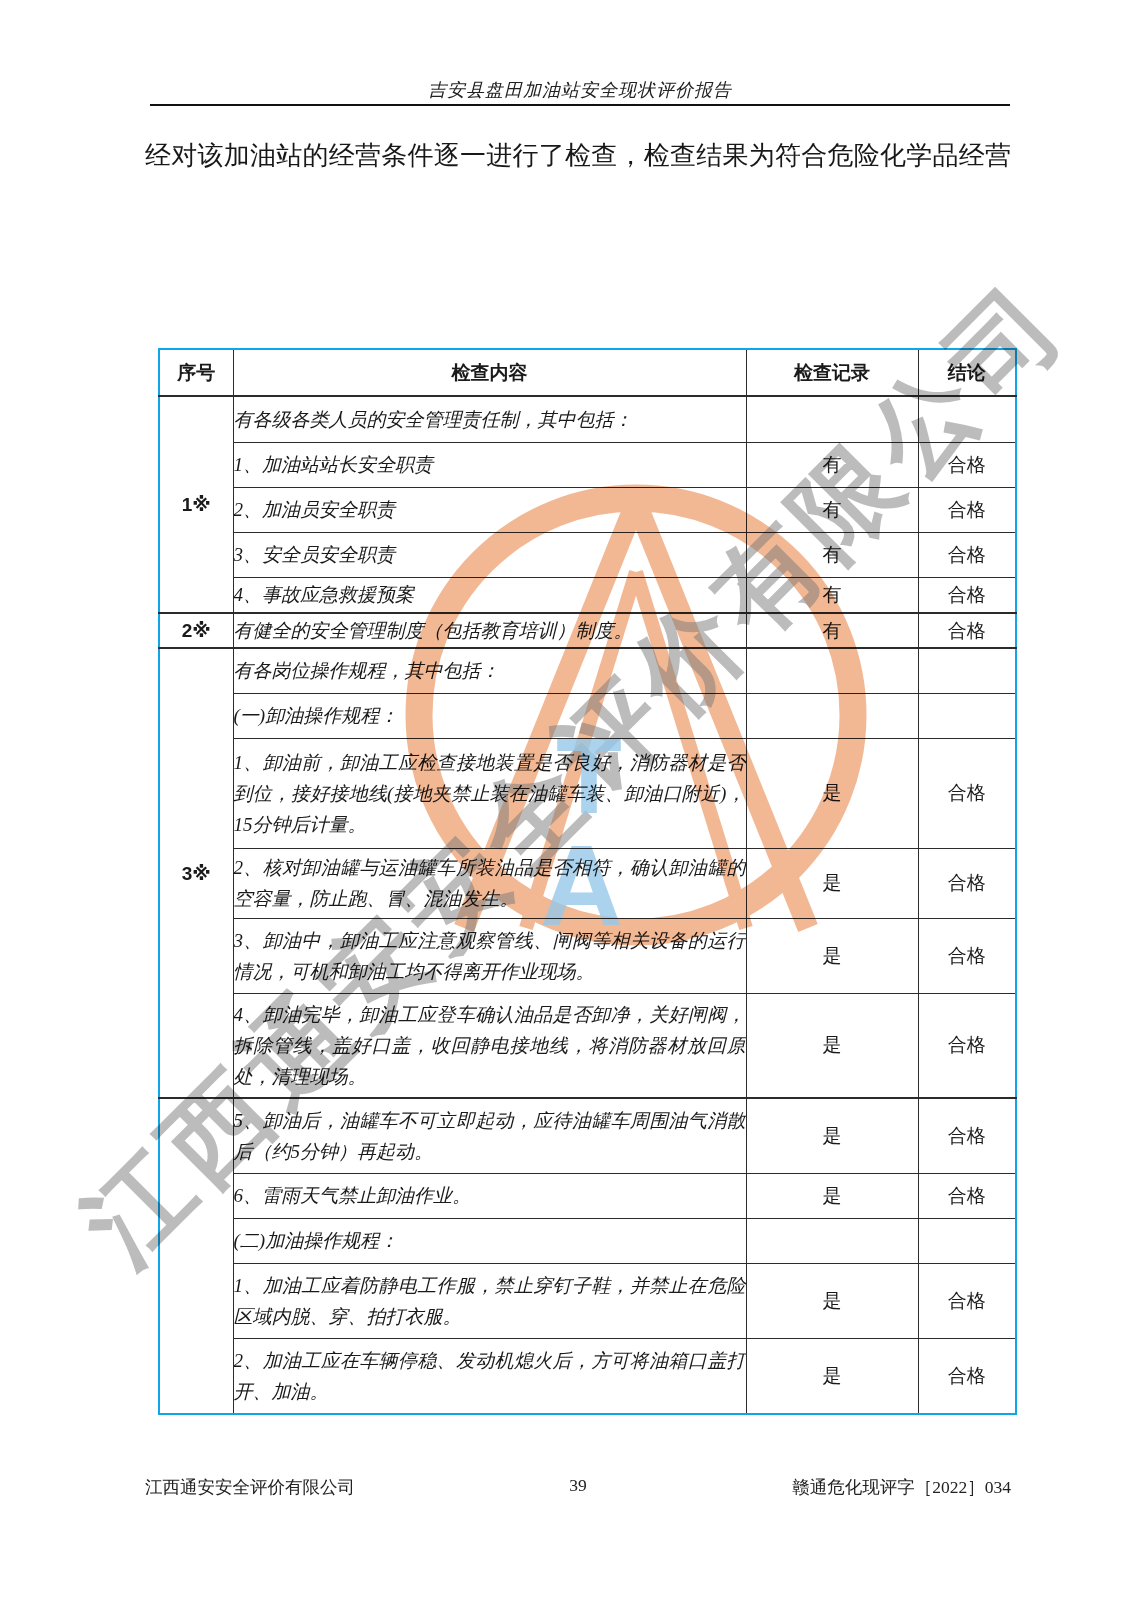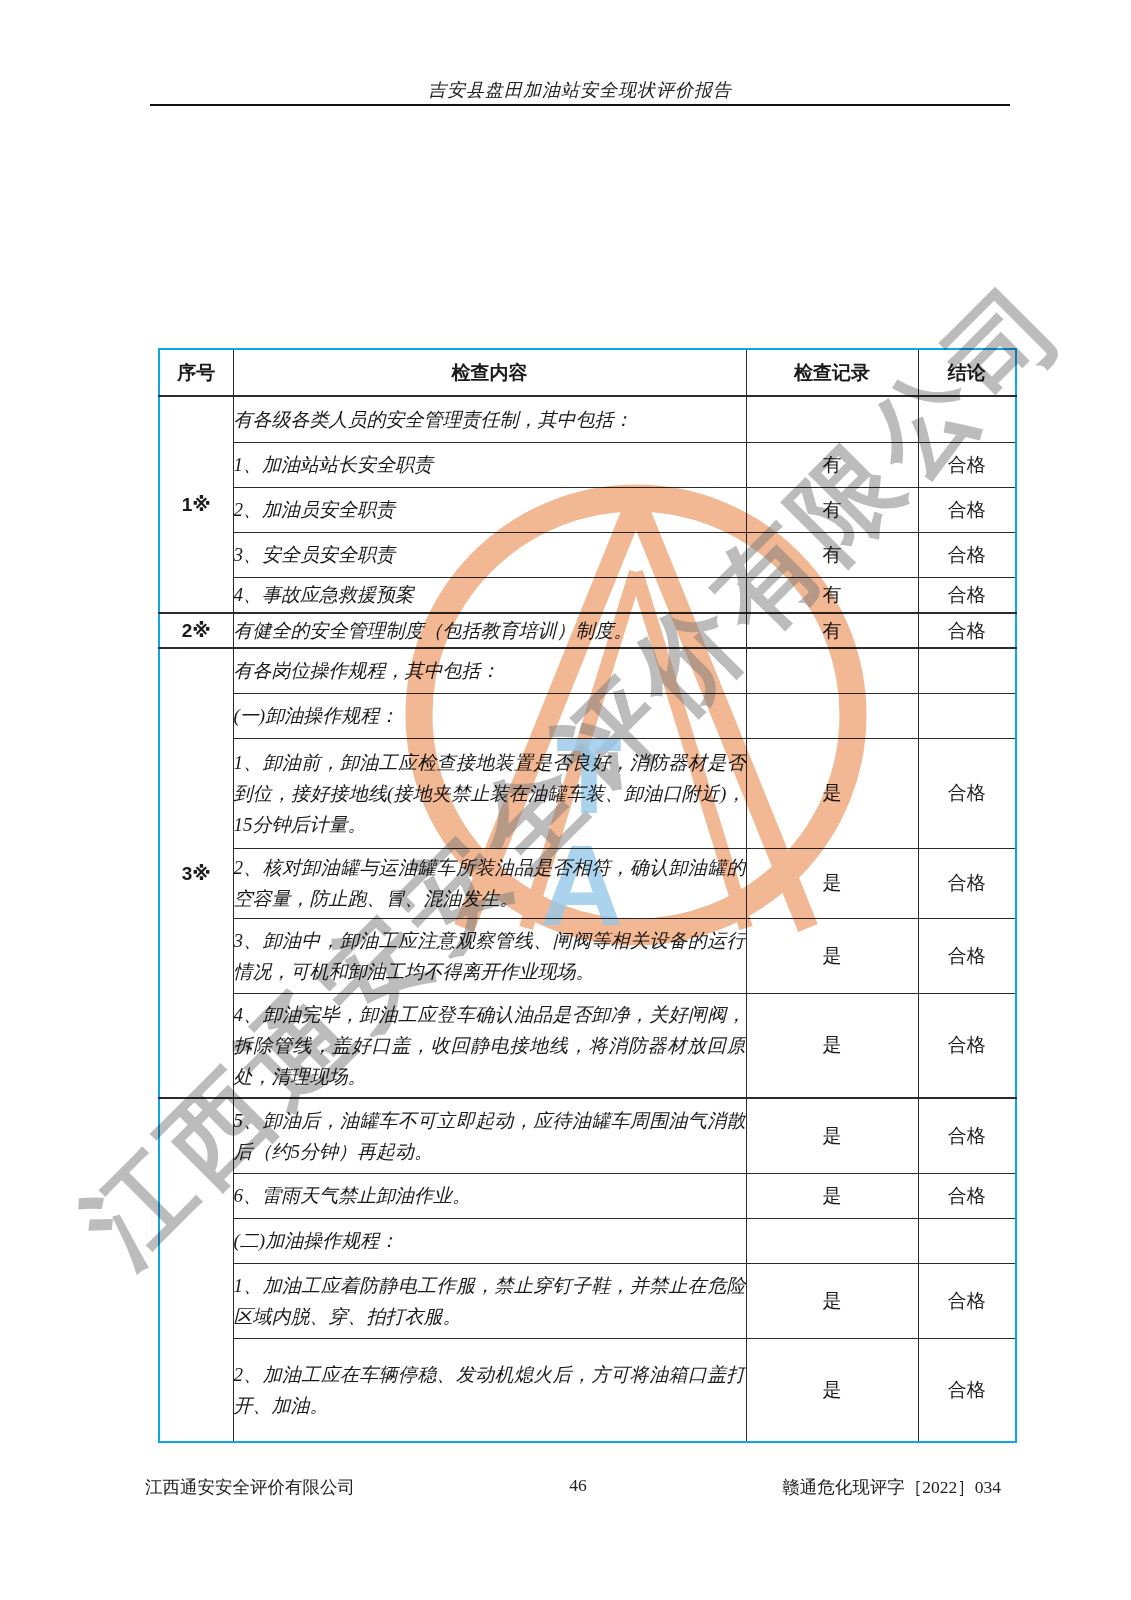--- a/index.html
+++ b/index.html
@@ -26,28 +26,28 @@
     border:2px solid #0ea5e9; font-size:19px; }
   table.check th, table.check td { border:1px solid #2b2b2b; padding:0; vertical-align:middle;
     overflow:hidden; }
   table.check th { font-family:"Liberation Sans","DejaVu Sans",sans-serif; font-weight:700;
     text-align:center; height:45px; border-bottom-width:2.5px; font-size:19px; }
   td.seq { text-align:center; font-family:"Liberation Sans","DejaVu Sans",sans-serif;
     font-weight:700; }
   td.content { text-align:justify; padding:2px 9px; line-height:31px;font-style:italic; }
   td.center { text-align:center; }
   tr.h35 { height:35px; } tr.h44 { height:36px; } tr.h45 { height:45px; } tr.h46 { height:46px; }
-  tr.h70 { height:70px; } tr.h75 { height:75px; } tr.h90 { height:104px;padding-left:6px; }
+  tr.h70 { height:70px; } tr.h75 { height:75px; } tr.h90 { height:76px;padding-left:6px; }
   tr.h105 { height:105px; } tr.h110 { height:110px; }
   tr.gsep td { border-top-width:2px; }
   
   .footer { position:absolute; left:145px; top:1475px; width:866px; font-size:17.5px; color:#222; }
   .footer .left { position:absolute; left:0; top:0; }
   .footer .center { position:absolute; left:0; width:100%; text-align:center; top:0; }
-  .footer .right { position:absolute; right:10px; top:0;text-align:center; }
+  .footer .right { position:absolute; right:0; top:0;text-align:center; }
   
   .watermark { position:absolute; left:0; top:0; width:1131px; height:1600px;
     pointer-events:none; mix-blend-mode:multiply; z-index:5; }
   .wm-svg { position:absolute; left:0; top:0; }
   .wm-diag { position:absolute; left:-120px; top:705px; width:1390px; text-align:center;
     white-space:nowrap; font-family:"Liberation Sans","DejaVu Sans",sans-serif;
     font-size:103px; font-weight:700; letter-spacing:8px; color:rgba(122,122,122,0.5);
     transform:rotate(-45deg); transform-origin:center; }
   .wm-blue-t { position:absolute; left:556px; top:722px; font-family:"Liberation Sans","DejaVu Sans",sans-serif;
     font-size:108px; font-weight:700; color:rgba(150,200,233,0.8); line-height:1; }
@@ -59,20 +59,21 @@
 </style>
 </head>
 <body>
 
 <div id="page">
 
   <div class="doc-header">吉安县盘田加油站安全现状评价报告</div>
   <div class="header-rule"></div>
 
   <div class="intro">
+    <span class="l1">经对该加油站的经营条件逐一进行了检查，检查结果为符合危险化学品经营</span>
   </div>
 
 
   <div class="tbl-wrap">
     <table class="check">
       <colgroup>
         <col style="width:74px">
           <col style="width:513px">
           <col style="width:172px">
           <col style="width:98px">
@@ -175,21 +176,21 @@
       <tr class="h90">
         <td class="content">2、加油工应在车辆停稳、发动机熄火后，方可将油箱口盖打开、加油。</td>
         <td class="center">是</td>
         <td class="center">合格</td>
       </tr>
     </tbody>
       </table>
   </div>
 
   <div class="footer">
-    <span class="center">46</span>
+    <span class="center">39</span>
     <span class="left">江西通安安全评价有限公司</span>
     <span class="right">赣通危化现评字［2022］034</span>
   </div>
 
   <div class="watermark">
     <svg class="wm-svg" width="1131" height="1600" viewBox="0 0 1131 1600">
       <g stroke="#F0A87C" fill="none" opacity="0.82">
         <circle cx="636" cy="715" r="217" stroke-width="27"></circle>
         <path d="M636 502 L464 928" stroke-width="21"></path>
         <path d="M636 502 L808 928" stroke-width="21"></path>

